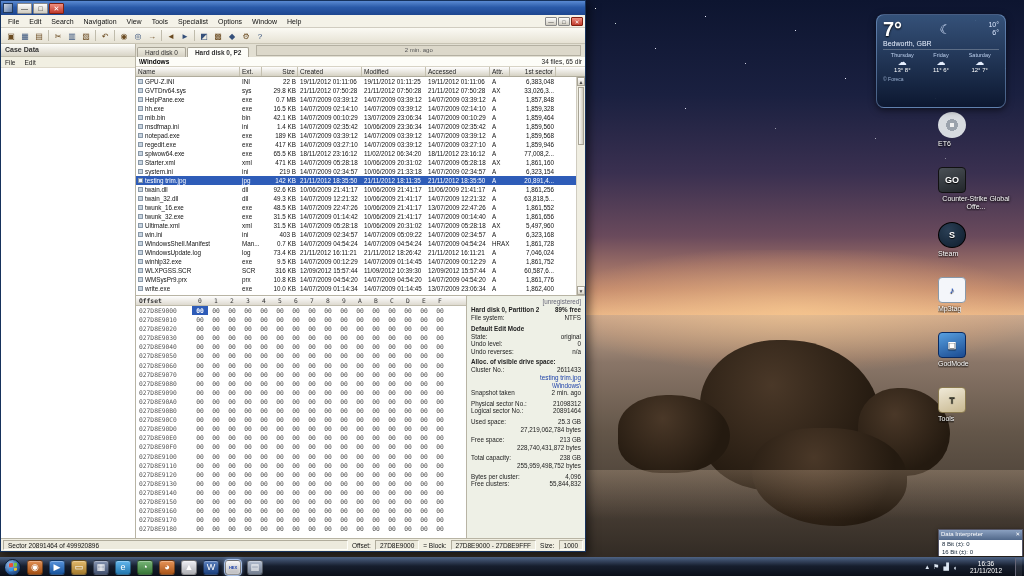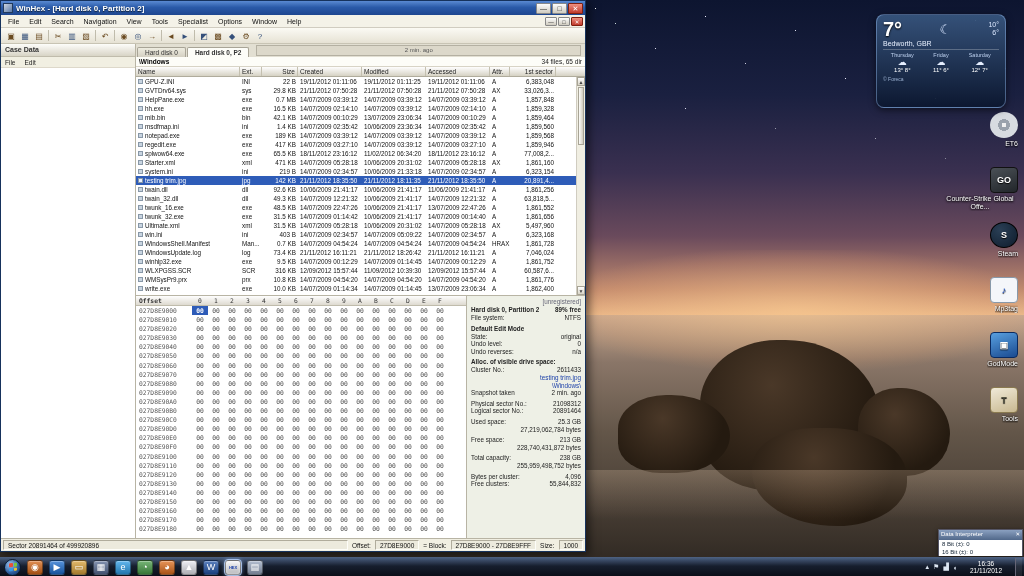--- a/index.html
+++ b/index.html
@@ -29,21 +29,21 @@
 .g-loc{font-size:7px;color:#e8f0ff;margin-top:1px;border-bottom:1px solid rgba(255,255,255,.25);padding-bottom:2px;}
 .g-days{display:flex;margin-top:2px;}
 .g-day{flex:1;text-align:center;}
 .g-dname{font-size:5.5px;color:#bcd0ee;}
 .g-dico{font-size:9px;color:#e6efff;line-height:9px;}
 .g-dtemps{font-size:6px;color:#fff;line-height:7px;}
 .g-credit{font-size:5px;color:#9ab0d0;margin-top:2px;}
 
 
 #desktop-icons{position:absolute;right:6px;top:112px;width:80px;z-index:4;}
-.dicon{height:55px;display:flex;flex-direction:column;align-items:flex-end;cursor:default;}
+.dicon{height:55px;display:flex;flex-direction:column;align-items:flex-start;cursor:default;}
 .dicon-img{width:28px;height:26px;display:flex;align-items:center;justify-content:center;font-weight:bold;color:#fff;border-radius:4px;font-size:9px;text-shadow:0 1px 1px #000;}
 .k-disc{border-radius:50%;background:radial-gradient(circle,#f0f0f0 12%,#9aa2ac 13% 30%,#d7dbe0 31% 88%,#6a7078 89%);}
 .k-csgo{background:linear-gradient(160deg,#4a5056,#22262a);border:1px solid #111;}
 .k-steam{border-radius:50%;background:radial-gradient(circle at 35% 30%,#2a3f55,#0e1c2c);border:1px solid #000;}
 .k-ff{background:linear-gradient(160deg,#9a6ae0,#4a2a90);border:1px solid #2a1060;}
 .k-mp3{background:#f4f6fa;color:#2456c8;border:1px solid #8899aa;}
 .k-god{background:linear-gradient(160deg,#58a0e0,#1a4a90);border:1px solid #0a2a60;}
 .k-tools{background:linear-gradient(160deg,#f0ead8,#c8b890);border:1px solid #8a7a50;color:#554;}
 .dicon-label{font-size:7px;line-height:8px;color:#fff;text-shadow:0 1px 2px #000,0 0 3px #000;text-align:center;max-width:76px;max-height:17px;overflow:hidden;margin-top:2px;}
 
@@ -205,21 +205,20 @@
       </div>
       <div class="dicon">
         <div class="dicon-img k-tools">T</div>
         <div class="dicon-label">Tools</div>
       </div>
     </div>
 
   <div id="winhex">
     <div class="titlebar">
       <div class="title-icon"></div>
-      <div class="title-text">WinHex - [Hard disk 0, Partition 2]</div>
       <span class="tabs-holder" id="titlebar-controls"><div class="win-btn">—</div><div class="win-btn">□</div><div class="win-btn close">✕</div></span>
     </div>
     <div class="menubar">
       <span class="tabs-holder" id="menu-items"><div class="menu-item">File</div><div class="menu-item">Edit</div><div class="menu-item">Search</div><div class="menu-item">Navigation</div><div class="menu-item">View</div><div class="menu-item">Tools</div><div class="menu-item">Specialist</div><div class="menu-item">Options</div><div class="menu-item">Window</div><div class="menu-item">Help</div></span>
       <span class="mdi-controls" id="mdi-controls">
           <div class="win-btn">—</div>
           <div class="win-btn">□</div>
           <div class="win-btn close">✕</div>
         </span>
     </div>

